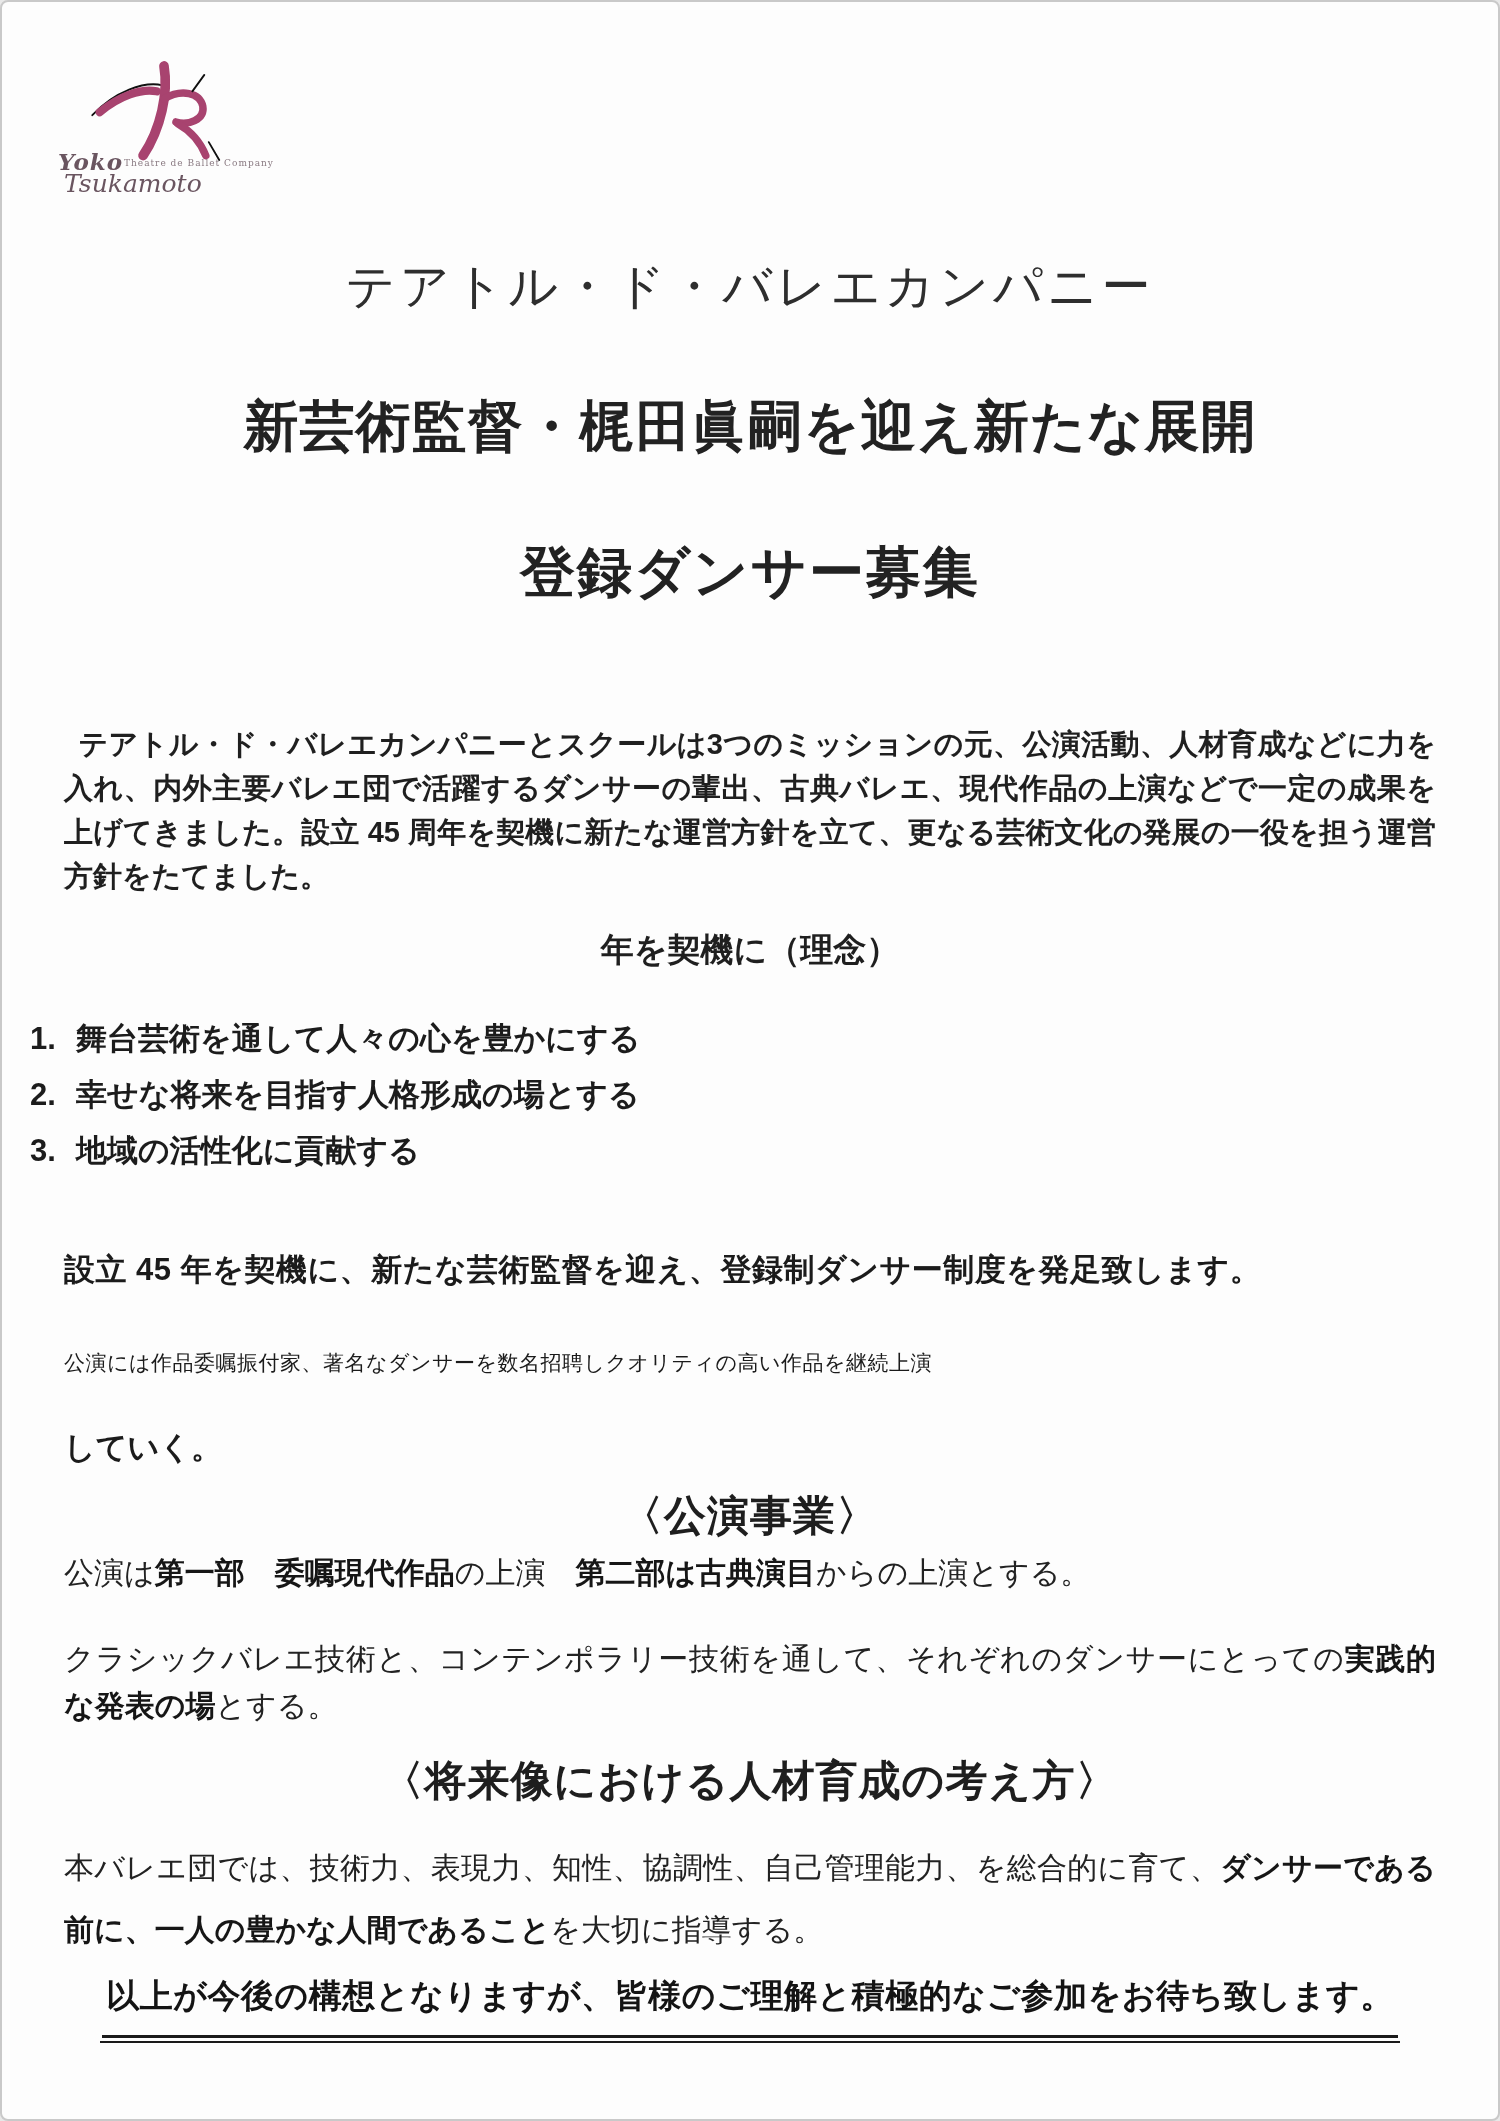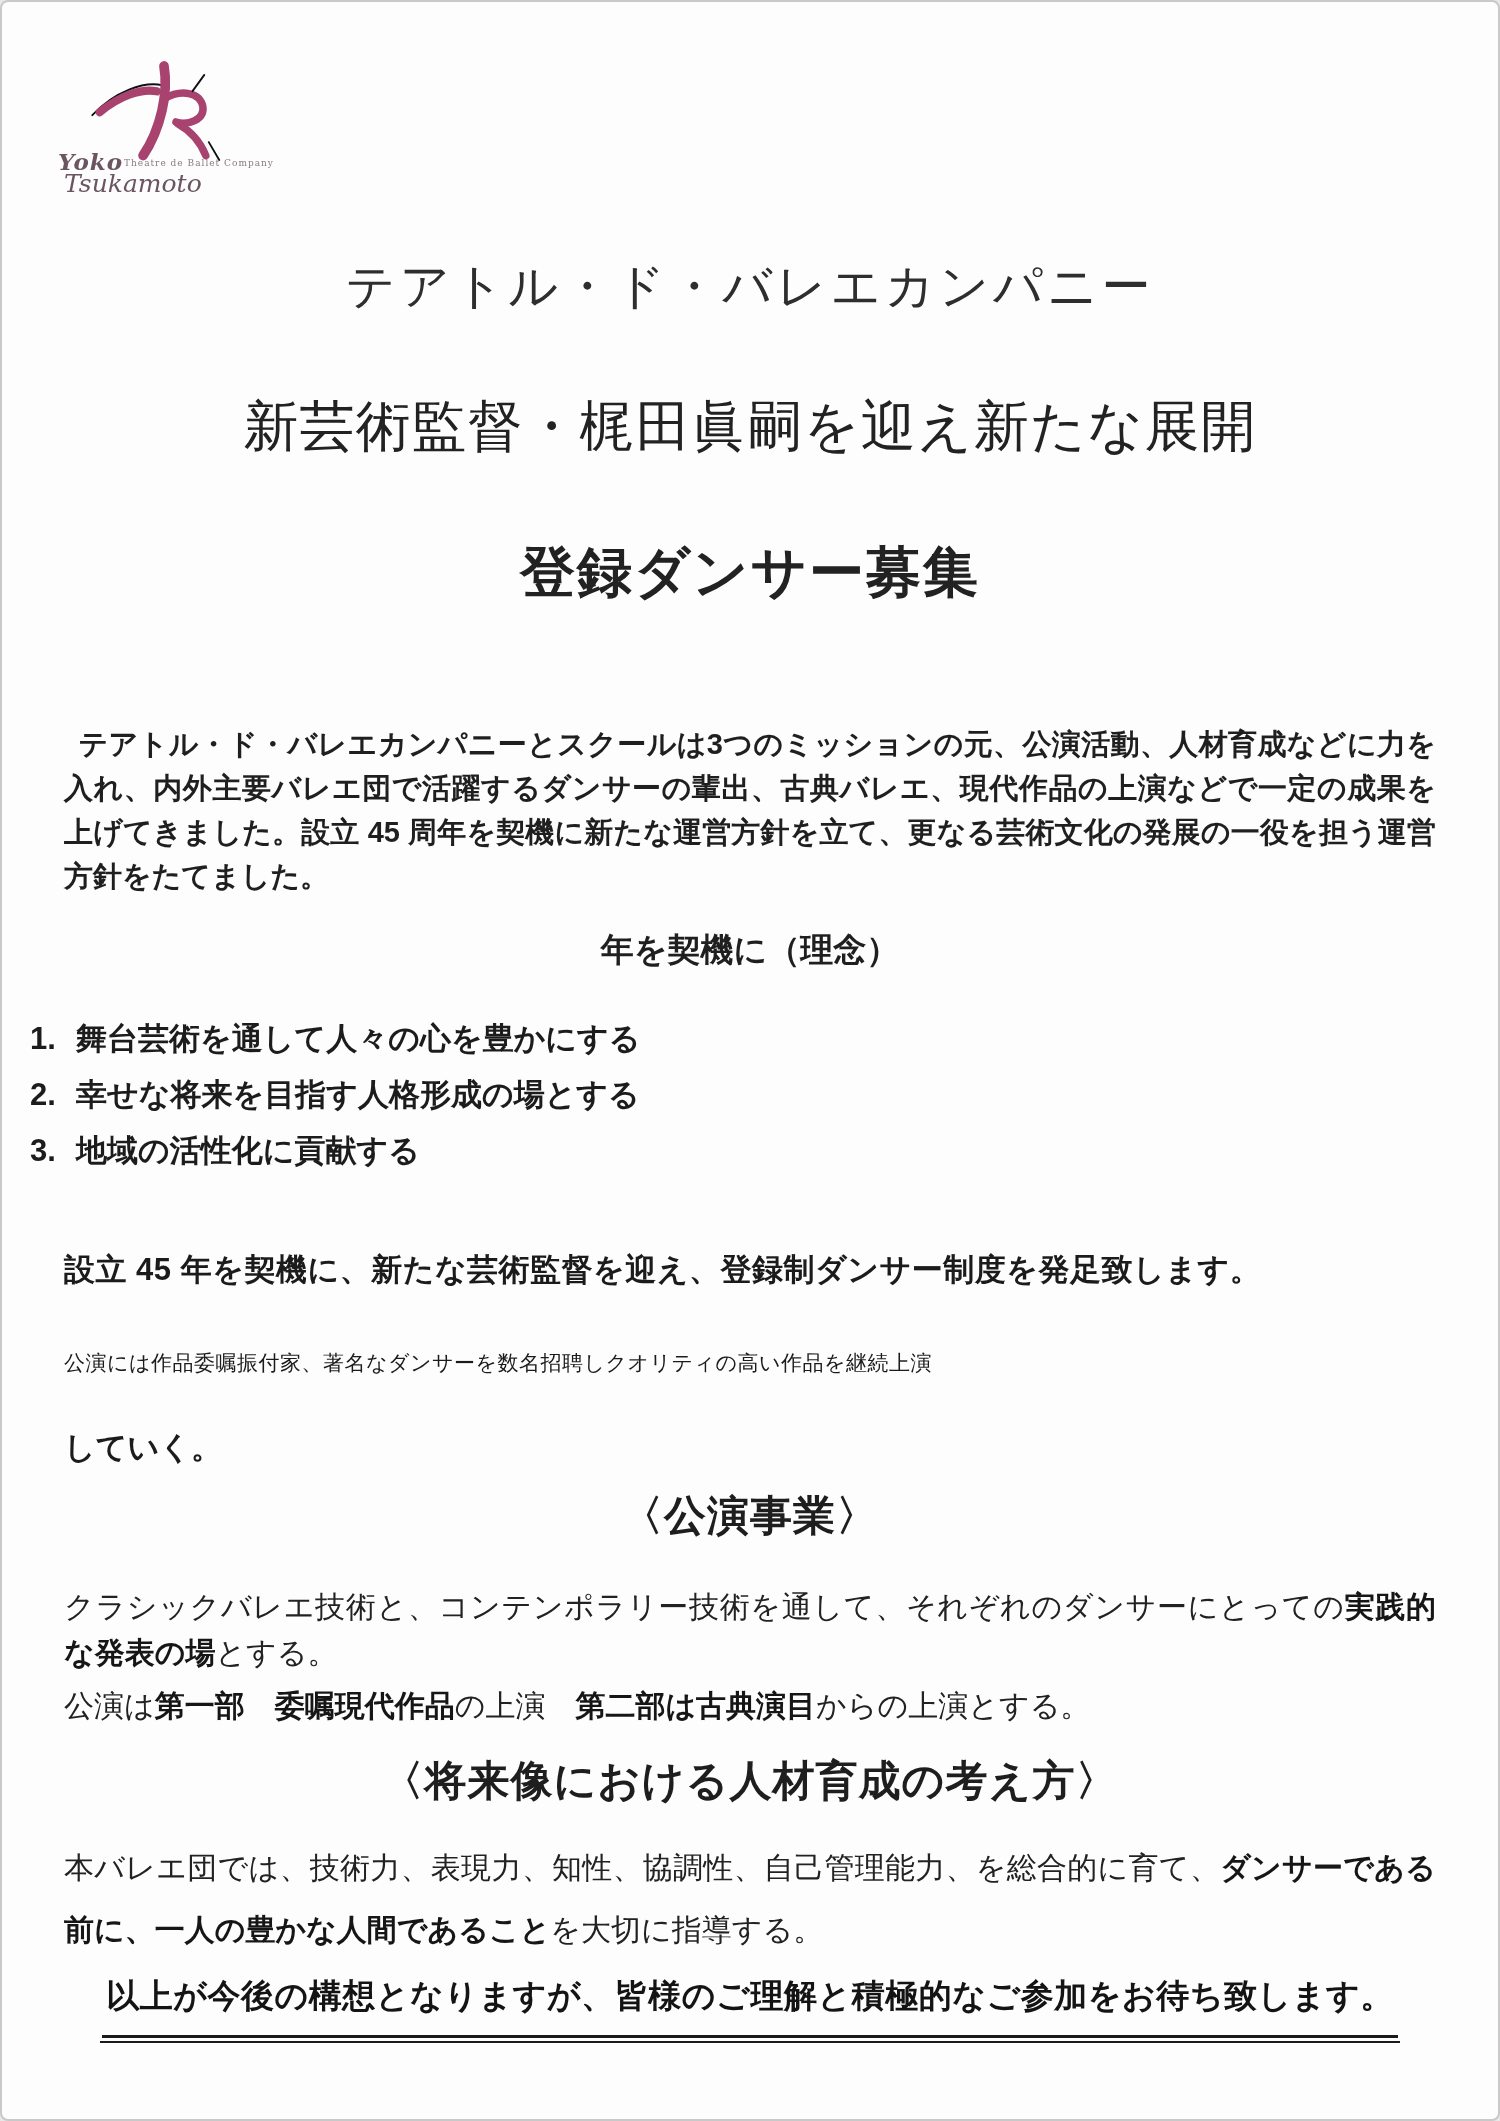--- a/index.html
+++ b/index.html
@@ -21,21 +21,21 @@
   .logo svg{position:absolute;left:28px;top:0;}
   .logo-name{position:absolute;left:0;top:98px;line-height:0.9;
     font-family:"DejaVu Serif",serif;font-style:italic;color:#6a5560;}
   .logo-name .l1{font-size:23px;letter-spacing:1px;font-weight:bold;}
   .logo-name .l2{font-size:25px;margin-left:6px;}
   .logo-tag{position:absolute;left:66px;top:104px;font-size:9px;color:#8a7a82;
     letter-spacing:1px;white-space:nowrap;font-family:"DejaVu Serif",serif;}
   
   .h-main{margin:48px 0 0;text-align:center;font-size:49px;font-weight:normal;
     letter-spacing:4px;color:#2e2e2e;}
-  .h-sub{margin:70px 0 0;text-align:center;font-size:55px;font-weight:normal;
+  .h-sub{margin:70px 0 0;text-align:center;font-size:55px;font-weight:bold;
     letter-spacing:1px;color:#222;}
   .h-recruit{margin:72px 0 0;text-align:center;font-size:55px;font-weight:bold;
     letter-spacing:2px;color:#222;}
   
   .intro{margin:112px 0 0;font-size:29px;line-height:1.52;font-weight:600;
     text-align:justify;text-indent:0.5em;color:#1f1f1f;}
   
   .mission-h{margin:30px 0 0;text-align:center;font-size:33px;font-weight:bold;color:#1f1f1f;}
   .mission-list{margin:38px 0 0 -34px;padding:0;list-style:none;}
   .m-item{display:flex;font-size:31px;line-height:1.8;font-weight:600;color:#1c1c1c;}
@@ -104,22 +104,22 @@
       <span class="m-num">3.</span>
       <span>地域の活性化に貢献する</span>
     </li>
   </ul>
 
   <p class="announce1">設立 45 年を契機に、新たな芸術監督を迎え、登録制ダンサー制度を発足致します。</p>
   <p class="announce2">公演には作品委嘱振付家、著名なダンサーを数名招聘しクオリティの高い作品を継続上演</p>
   <p class="announce3">していく。</p>
 
   <div class="sec-h">〈公演事業〉</div>
+  <p class="serif-p perf-p2"><span>公演は</span><span class="seg-bold">第一部</span><span>　</span><span class="seg-bold">委嘱現代作品</span><span>の上演　</span><span class="seg-bold">第二部は古典演目</span><span>からの上演とする。</span></p>
   <p class="serif-p perf-p1"><span>クラシックバレエ技術と、コンテンポラリー技術を通して、それぞれのダンサーにとっての</span><span class="seg-bold">実践的な発表の場</span><span>とする。</span></p>
-  <p class="serif-p perf-p2"><span>公演は</span><span class="seg-bold">第一部</span><span>　</span><span class="seg-bold">委嘱現代作品</span><span>の上演　</span><span class="seg-bold">第二部は古典演目</span><span>からの上演とする。</span></p>
 
   <div class="sec-h dev">〈将来像における人材育成の考え方〉</div>
   <p class="serif-p dev-p"><span>本バレエ団では、技術力、表現力、知性、協調性、自己管理能力、を総合的に育て、</span><span class="seg-bold">ダンサーである前に、一人の豊かな人間であること</span><span>を大切に指導する。</span></p>
 
   <div class="closing-wrap">
     <span class="closing">以上が今後の構想となりますが、皆様のご理解と積極的なご参加をお待ち致します。</span>
   </div>
 
 </div>
 

